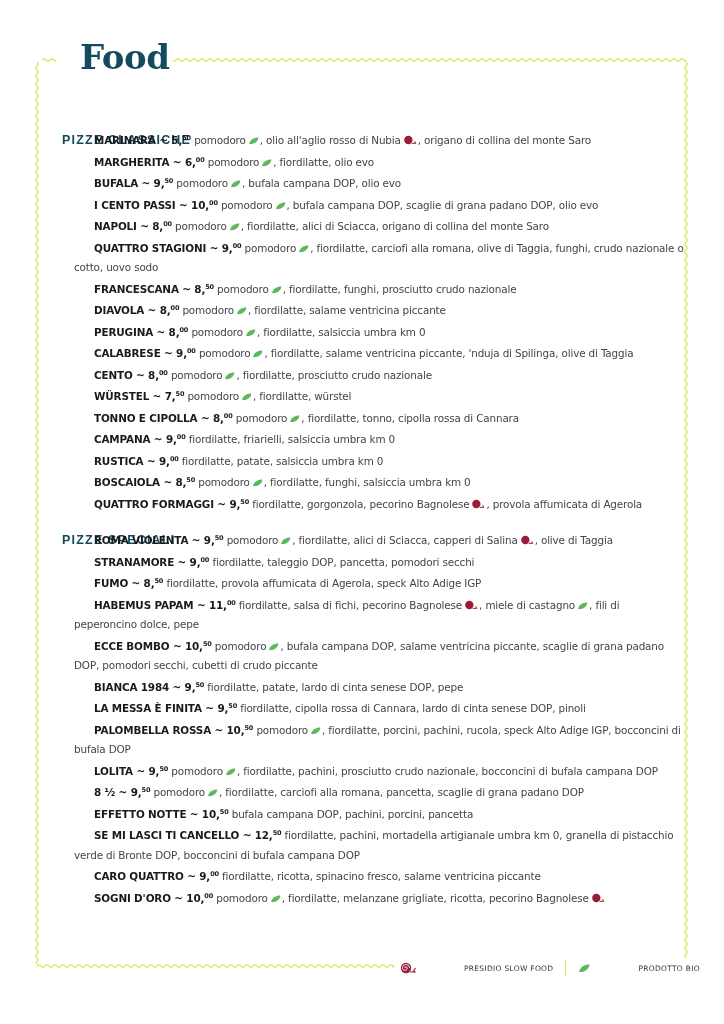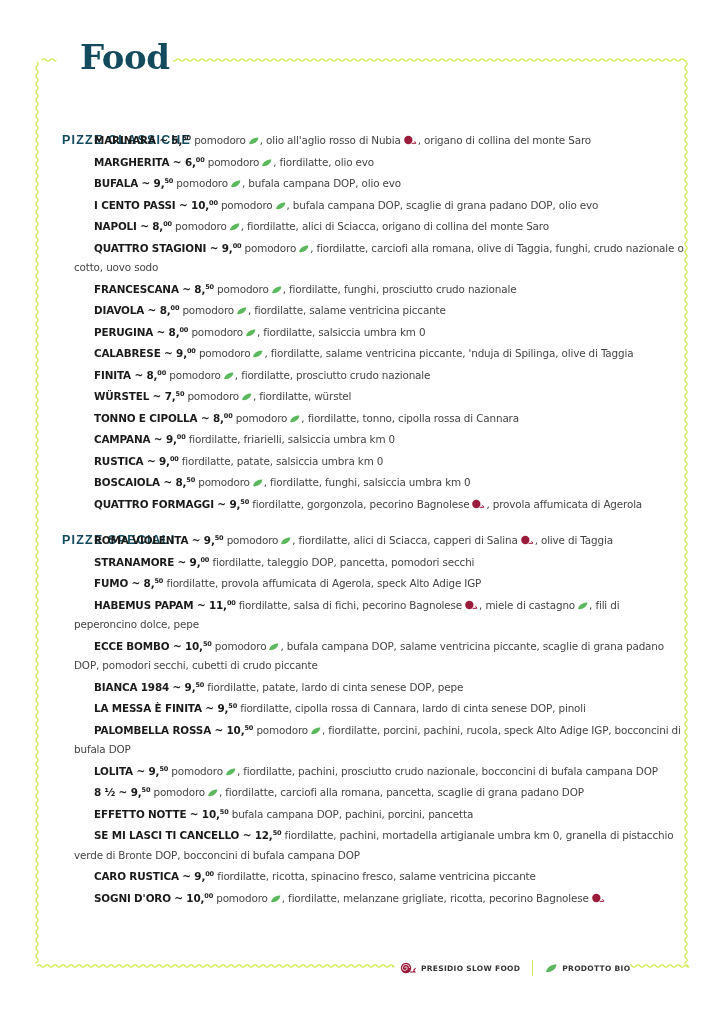--- a/index.html
+++ b/index.html
@@ -20,21 +20,21 @@
     font-family: "DejaVu Sans", sans-serif; font-size: 10.4px; line-height: 19.5px;
     color: #3a3a3a; margin: 0; padding: 0; white-space: normal; letter-spacing: -0.15px;
   }
   .item .name { font-weight: bold; color: #1a1a1a; margin-left: 20px; }
   .item .price { font-weight: bold; color: #1a1a1a; text-align: right; }
   .item .price sup { font-size: 6.5px; vertical-align: 4px; }
   .ing { color: #444; }
   .leaf { display: inline-block; width: 11px; height: 8px; vertical-align: -1px; margin: 0 1px 0 2px; }
   .snail { display: inline-block; width: 14px; height: 10px; vertical-align: -1px; margin: 0 1px 0 2px; }
   .legend { position: absolute; top: 958px; left: 400px; height: 20px; display: flex; align-items: center; background: #fff; }
-  .legend-item { display: flex; align-items: center; font-family: "DejaVu Sans", sans-serif; font-weight: bold; font-size: 7.5px; color: #333; letter-spacing: 0.3px; }
+  .legend-item { display: flex; align-items: center; font-family: "DejaVu Sans", sans-serif; font-weight: normal; font-size: 7.5px; color: #333; letter-spacing: 0.3px; gap: 43px; }
   .legend-sep { width: 1px; height: 16px; background: #d7e86a; margin: 0 12px; }
   .legend-item svg { margin-right: 5px; }
 </style>
 </head>
 <body>
 
 <svg class="border-svg" viewBox="0 0 724 1024" xmlns="http://www.w3.org/2000/svg">
   <g fill="none" stroke="#d4e85a" stroke-width="1.4" id="border-paths">
       <path d="M42 60 Q44 57.8 46 60 T50 60 Q52 57.8 54 60 T56 60"></path>
       <path d="M152 60 Q154 57.8 156 60 T160 60 Q162 57.8 164 60 T168 60 Q170 57.8 172 60 T176 60 Q178 57.8 180 60 T184 60 Q186 57.8 188 60 T192 60 Q194 57.8 196 60 T200 60 Q202 57.8 204 60 T208 60 Q210 57.8 212 60 T216 60 Q218 57.8 220 60 T224 60 Q226 57.8 228 60 T232 60 Q234 57.8 236 60 T240 60 Q242 57.8 244 60 T248 60 Q250 57.8 252 60 T256 60 Q258 57.8 260 60 T264 60 Q266 57.8 268 60 T272 60 Q274 57.8 276 60 T280 60 Q282 57.8 284 60 T288 60 Q290 57.8 292 60 T296 60 Q298 57.8 300 60 T304 60 Q306 57.8 308 60 T312 60 Q314 57.8 316 60 T320 60 Q322 57.8 324 60 T328 60 Q330 57.8 332 60 T336 60 Q338 57.8 340 60 T344 60 Q346 57.8 348 60 T352 60 Q354 57.8 356 60 T360 60 Q362 57.8 364 60 T368 60 Q370 57.8 372 60 T376 60 Q378 57.8 380 60 T384 60 Q386 57.8 388 60 T392 60 Q394 57.8 396 60 T400 60 Q402 57.8 404 60 T408 60 Q410 57.8 412 60 T416 60 Q418 57.8 420 60 T424 60 Q426 57.8 428 60 T432 60 Q434 57.8 436 60 T440 60 Q442 57.8 444 60 T448 60 Q450 57.8 452 60 T456 60 Q458 57.8 460 60 T464 60 Q466 57.8 468 60 T472 60 Q474 57.8 476 60 T480 60 Q482 57.8 484 60 T488 60 Q490 57.8 492 60 T496 60 Q498 57.8 500 60 T504 60 Q506 57.8 508 60 T512 60 Q514 57.8 516 60 T520 60 Q522 57.8 524 60 T528 60 Q530 57.8 532 60 T536 60 Q538 57.8 540 60 T544 60 Q546 57.8 548 60 T552 60 Q554 57.8 556 60 T560 60 Q562 57.8 564 60 T568 60 Q570 57.8 572 60 T576 60 Q578 57.8 580 60 T584 60 Q586 57.8 588 60 T592 60 Q594 57.8 596 60 T600 60 Q602 57.8 604 60 T608 60 Q610 57.8 612 60 T616 60 Q618 57.8 620 60 T624 60 Q626 57.8 628 60 T632 60 Q634 57.8 636 60 T640 60 Q642 57.8 644 60 T648 60 Q650 57.8 652 60 T656 60 Q658 57.8 660 60 T664 60 Q666 57.8 668 60 T672 60 Q674 57.8 676 60 T680 60 Q682 57.8 684 60 T686 60"></path>
@@ -75,21 +75,21 @@
         </svg>, fiordilatte, funghi, prosciutto crudo nazionale</span></p>
     <p class="item"><span class="name">DIAVOLA</span><span class="price"> ~ 8,<sup>00</sup></span> <span class="ing">pomodoro<svg class="leaf" viewBox="0 0 12 9">
           <path d="M1 8 C2 3 6 0.5 11.5 0.5 C11 5 7 8.5 1 8 Z" fill="#5cb85c"></path>
         </svg>, fiordilatte, salame ventricina piccante</span></p>
     <p class="item"><span class="name">PERUGINA</span><span class="price"> ~ 8,<sup>00</sup></span> <span class="ing">pomodoro<svg class="leaf" viewBox="0 0 12 9">
           <path d="M1 8 C2 3 6 0.5 11.5 0.5 C11 5 7 8.5 1 8 Z" fill="#5cb85c"></path>
         </svg>, fiordilatte, salsiccia umbra km 0</span></p>
     <p class="item"><span class="name">CALABRESE</span><span class="price"> ~ 9,<sup>00</sup></span> <span class="ing">pomodoro<svg class="leaf" viewBox="0 0 12 9">
           <path d="M1 8 C2 3 6 0.5 11.5 0.5 C11 5 7 8.5 1 8 Z" fill="#5cb85c"></path>
         </svg>, fiordilatte, salame ventricina piccante, 'nduja di Spilinga, olive di Taggia</span></p>
-    <p class="item"><span class="name">FINITA</span><span class="price"> ~ 8,<sup>00</sup></span> <span class="ing">pomodoro<svg class="leaf" viewBox="0 0 12 9">
+    <p class="item"><span class="name">CENTO</span><span class="price"> ~ 8,<sup>00</sup></span> <span class="ing">pomodoro<svg class="leaf" viewBox="0 0 12 9">
           <path d="M1 8 C2 3 6 0.5 11.5 0.5 C11 5 7 8.5 1 8 Z" fill="#5cb85c"></path>
         </svg>, fiordilatte, prosciutto crudo nazionale</span></p>
     <p class="item"><span class="name">WÜRSTEL</span><span class="price"> ~ 7,<sup>50</sup></span> <span class="ing">pomodoro<svg class="leaf" viewBox="0 0 12 9">
           <path d="M1 8 C2 3 6 0.5 11.5 0.5 C11 5 7 8.5 1 8 Z" fill="#5cb85c"></path>
         </svg>, fiordilatte, würstel</span></p>
     <p class="item"><span class="name">TONNO E CIPOLLA</span><span class="price"> ~ 8,<sup>00</sup></span> <span class="ing">pomodoro<svg class="leaf" viewBox="0 0 12 9">
           <path d="M1 8 C2 3 6 0.5 11.5 0.5 C11 5 7 8.5 1 8 Z" fill="#5cb85c"></path>
         </svg>, fiordilatte, tonno, cipolla rossa di Cannara</span></p>
     <p class="item"><span class="name">CAMPANA</span><span class="price"> ~ 9,<sup>00</sup></span> <span class="ing">fiordilatte, friarielli, salsiccia umbra km 0</span></p>
     <p class="item"><span class="name">RUSTICA</span><span class="price"> ~ 9,<sup>00</sup></span> <span class="ing">fiordilatte, patate, salsiccia umbra km 0</span></p>
@@ -127,21 +127,21 @@
           <path d="M1 8 C2 3 6 0.5 11.5 0.5 C11 5 7 8.5 1 8 Z" fill="#5cb85c"></path>
         </svg>, fiordilatte, porcini, pachini, rucola, speck Alto Adige IGP, bocconcini di bufala DOP</span></p>
     <p class="item"><span class="name">LOLITA</span><span class="price"> ~ 9,<sup>50</sup></span> <span class="ing">pomodoro<svg class="leaf" viewBox="0 0 12 9">
           <path d="M1 8 C2 3 6 0.5 11.5 0.5 C11 5 7 8.5 1 8 Z" fill="#5cb85c"></path>
         </svg>, fiordilatte, pachini, prosciutto crudo nazionale, bocconcini di bufala campana DOP</span></p>
     <p class="item"><span class="name">8 ½</span><span class="price"> ~ 9,<sup>50</sup></span> <span class="ing">pomodoro<svg class="leaf" viewBox="0 0 12 9">
           <path d="M1 8 C2 3 6 0.5 11.5 0.5 C11 5 7 8.5 1 8 Z" fill="#5cb85c"></path>
         </svg>, fiordilatte, carciofi alla romana, pancetta, scaglie di grana padano DOP</span></p>
     <p class="item"><span class="name">EFFETTO NOTTE</span><span class="price"> ~ 10,<sup>50</sup></span> <span class="ing">bufala campana DOP, pachini, porcini, pancetta</span></p>
     <p class="item"><span class="name">SE MI LASCI TI CANCELLO</span><span class="price"> ~ 12,<sup>50</sup></span> <span class="ing">fiordilatte, pachini, mortadella artigianale umbra km 0, granella di pistacchio verde di Bronte DOP, bocconcini di bufala campana DOP</span></p>
-    <p class="item"><span class="name">CARO RUSTICA</span><span class="price"> ~ 9,<sup>00</sup></span> <span class="ing">fiordilatte, ricotta, spinacino fresco, salame ventricina piccante</span></p>
+    <p class="item"><span class="name">CARO QUATTRO</span><span class="price"> ~ 9,<sup>00</sup></span> <span class="ing">fiordilatte, ricotta, spinacino fresco, salame ventricina piccante</span></p>
     <p class="item"><span class="name">SOGNI D'ORO</span><span class="price"> ~ 10,<sup>00</sup></span> <span class="ing">pomodoro<svg class="leaf" viewBox="0 0 12 9">
           <path d="M1 8 C2 3 6 0.5 11.5 0.5 C11 5 7 8.5 1 8 Z" fill="#5cb85c"></path>
         </svg>, fiordilatte, melanzane grigliate, ricotta, pecorino Bagnolese<svg class="snail" viewBox="0 0 16 12">
           <circle cx="6" cy="6" r="5" fill="#9b1b3a"></circle>
           <path d="M10 10 L15 10 L13.5 7.5" stroke="#9b1b3a" stroke-width="1.2" fill="none"></path>
         </svg></span></p>
   </div>
 
 <div class="legend">
   <div class="legend-item">

